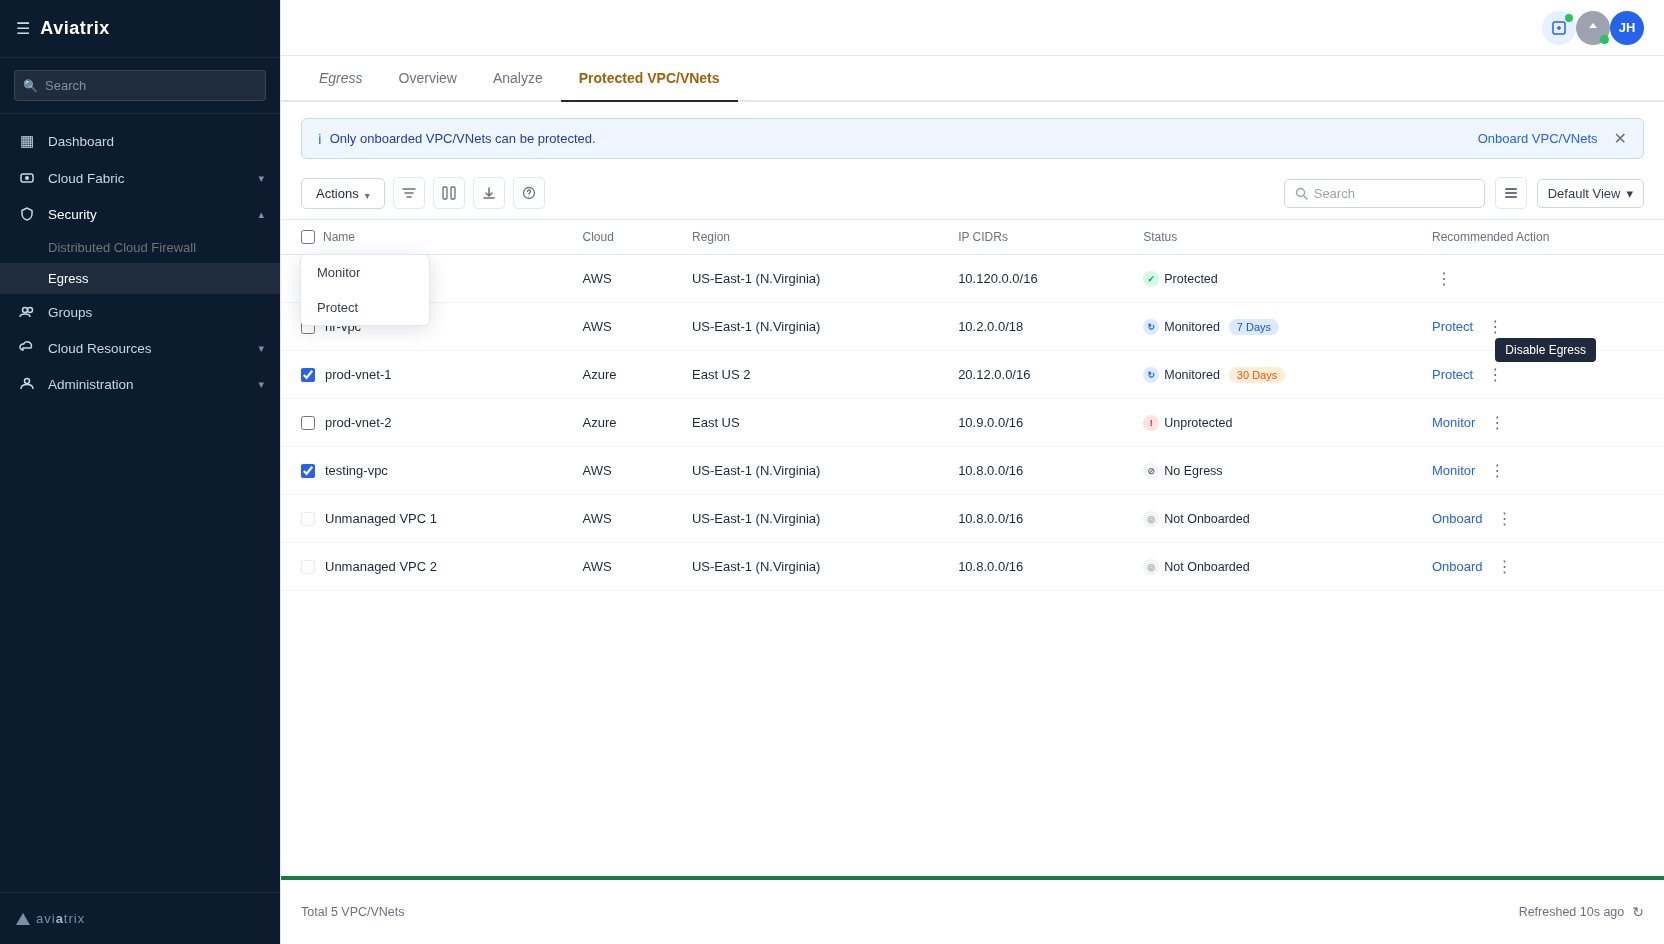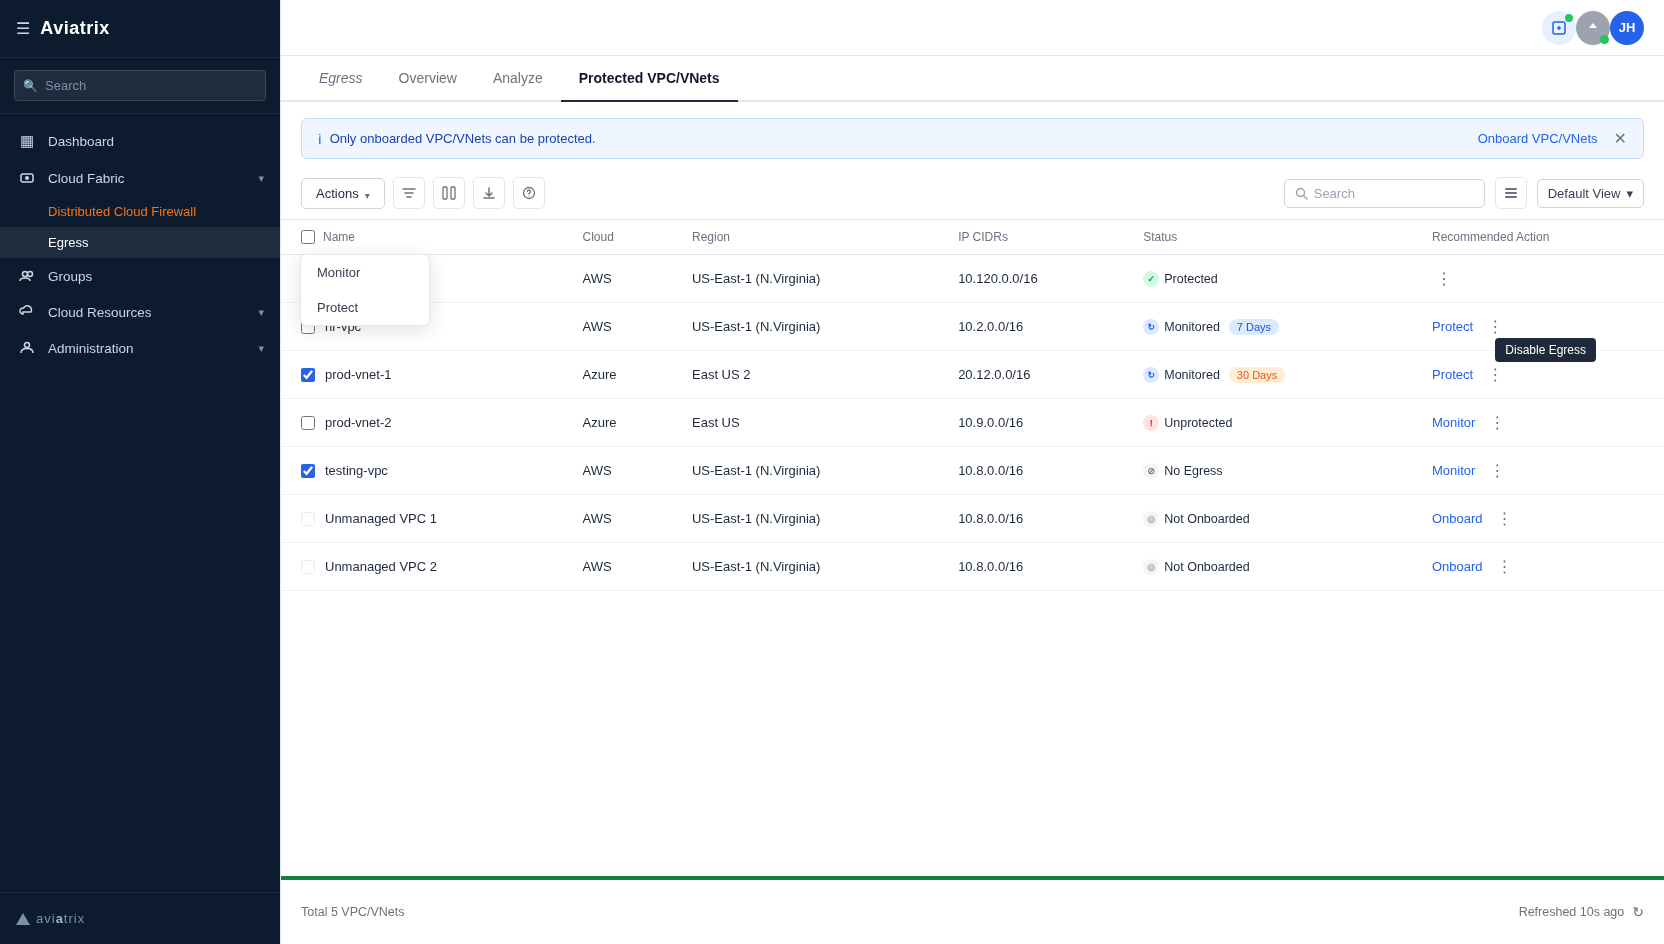--- a/index.html
+++ b/index.html
@@ -76,21 +76,21 @@
     .nav-item .nav-icon { width: 22px; margin-right: 10px; font-size: 15px; display: flex; align-items: center; justify-content: center; }
     .nav-item .nav-label { flex: 1; font-size: 13.5px; }
     .nav-item .nav-arrow { font-size: 11px; color: #7a8fa8; }
     .nav-item.active { color: #fff; }
 
     .nav-subitem {
       display: flex;
       align-items: center;
       padding: 8px 16px 8px 48px;
       cursor: pointer;
-      color: #f97316;
+      color: #737373;
       font-size: 13px;
       transition: background 0.15s;
     }
     .nav-subitem.active-sub {
       background: rgba(255,255,255,0.08);
       color: #fff;
     }
 
     .sidebar-footer {
       padding: 18px 16px;
@@ -161,21 +161,21 @@
       cursor: pointer;
       color: #6b7280;
       font-size: 14px;
       border-bottom: 2px solid transparent;
       margin-bottom: -2px;
       transition: color 0.15s;
       white-space: nowrap;
     }
     .tab.italic { font-style: italic; }
     .tab.active-tab {
-      color: #0f172a;
+      color: #a16207;
       border-bottom: 2px solid #1e293b;
       font-weight: 600;
     }
 
     
     .content {
       flex: 1;
       overflow-y: auto;
       padding: 0;
       background: #fff;
@@ -449,20 +449,29 @@
       <span class="nav-icon">
         <svg width="16" height="16" viewBox="0 0 16 16" fill="none">
             <rect x="2" y="4" width="12" height="8" rx="2" stroke="#c8d6e8" stroke-width="1.5"></rect>
             <circle cx="8" cy="8" r="2" fill="#c8d6e8"></circle>
           </svg>
       </span>
       <span class="nav-label">Cloud Fabric</span>
       <span class="nav-arrow">▾</span>
     </div>
 
+    <div class="nav-item active">
+      <span class="nav-icon">
+        <svg width="16" height="16" viewBox="0 0 16 16" fill="none">
+            <path d="M8 2L3 4.5V8c0 2.8 2.1 5.4 5 6 2.9-.6 5-3.2 5-6V4.5L8 2z" stroke="#c8d6e8" stroke-width="1.5" fill="none"></path>
+          </svg>
+      </span>
+      <span class="nav-label">Security</span>
+      <span class="nav-arrow">▴</span>
+    </div>
 
     <div class="nav-subitem">
       <span>Distributed Cloud Firewall</span>
     </div>
     <div class="nav-subitem active-sub">
       <span>Egress</span>
     </div>
 
     <div class="nav-item">
       <span class="nav-icon">
@@ -660,21 +669,21 @@
   </tr>
             <tr>
     <td>
       <div class="checkbox-cell">
         <input type="checkbox" class="cb" style="">
         <span>hr-vpc</span>
       </div>
     </td>
     <td>AWS</td>
     <td>US-East-1 (N.Virginia)</td>
-    <td>10.2.0.0/16</td>
+    <td>10.2.0.0/18</td>
     <td>
       <span class="status-badge">
         <span class="status-dot" style="background:#dbeafe;color:#2563eb;border-radius:50%;width:16px;height:16px;display:inline-flex;align-items:center;justify-content:center;font-size:9px;font-weight:700;">↻</span>
         <span>Monitored</span>
         <span class="days-badge ">7 Days</span>
       </span>
     </td>
     <td>
       <div class="row-actions">
         <a class="action-link">Protect</a>

